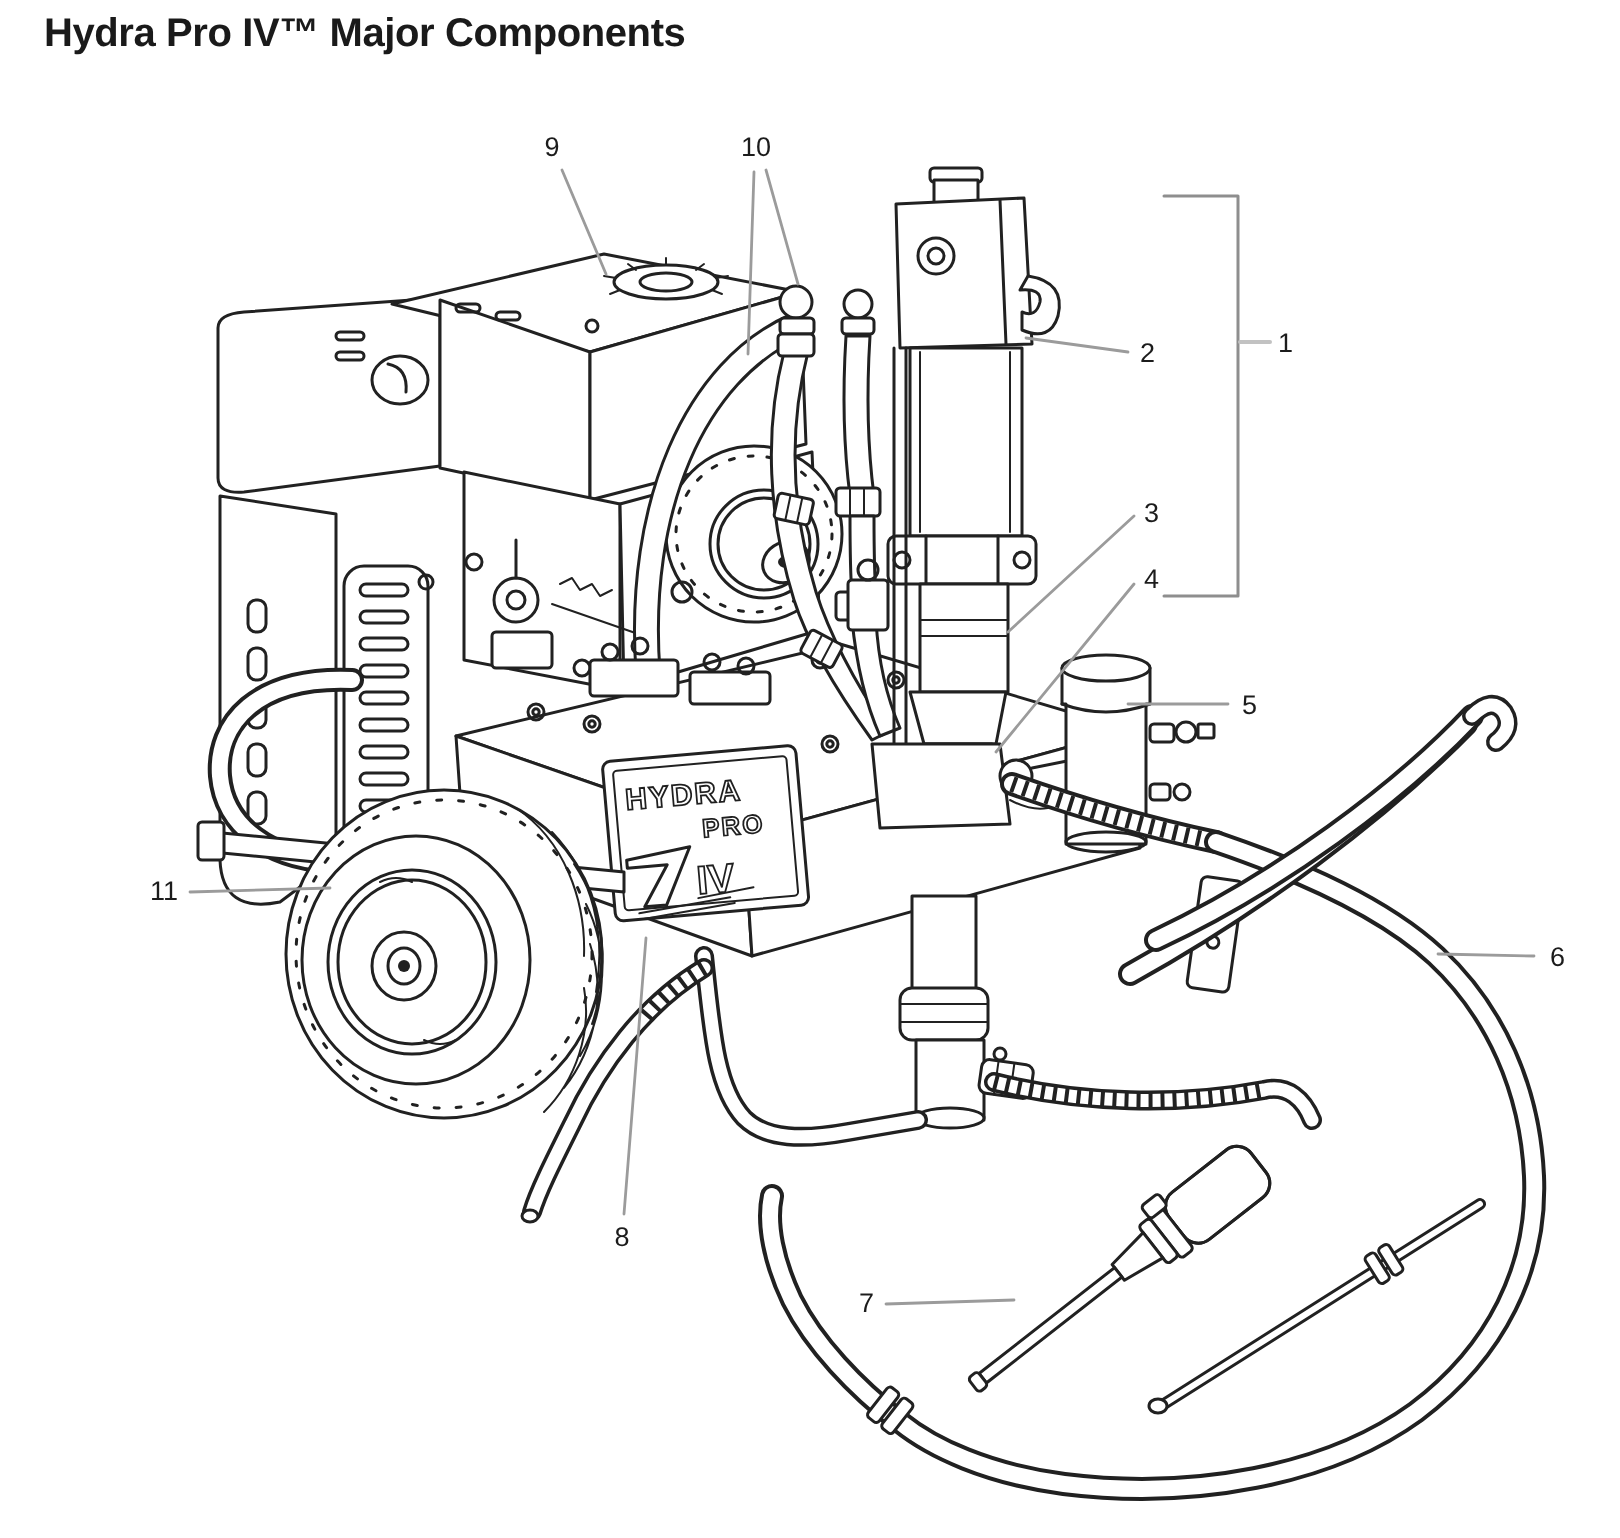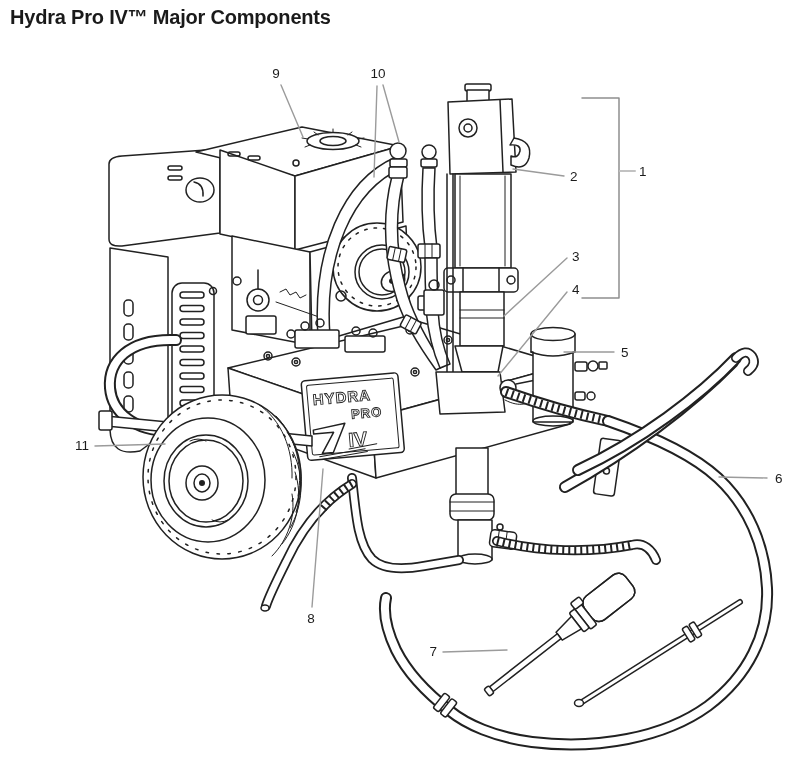--- a/index.html
+++ b/index.html
@@ -1,18 +1,18 @@
 <!DOCTYPE html>
 <html><head>
 <meta charset="utf-8">
 <style>
   html,body{margin:0;padding:0;background:#ffffff;}
   body{width:810px;height:769px;position:relative;overflow:hidden;
        font-family:"Liberation Sans",sans-serif;}
-  .page-title{position:absolute;left:10px;top:6px;font-size:20px;font-weight:700;
+  .page-title{position:absolute;left:22px;top:6px;font-size:20px;font-weight:700;
        color:#1a1a1a;letter-spacing:-0.2px;}
   svg{position:absolute;left:0;top:0;}
   
   .art path,.art rect,.art circle,.art ellipse,.art line,.art polyline,.art polygon{
        stroke:#212121;stroke-width:1.5;fill:none;stroke-linecap:round;stroke-linejoin:round;}
   .art .f{fill:#ffffff;}
   .art .thin{stroke-width:1;}
   .art .t-o{stroke-width:12;stroke:#212121;fill:none;}
   .art .t-i{stroke-width:8;stroke:#ffffff;fill:none;}
   .art .t2-o{stroke-width:10;stroke:#212121;fill:none;}

